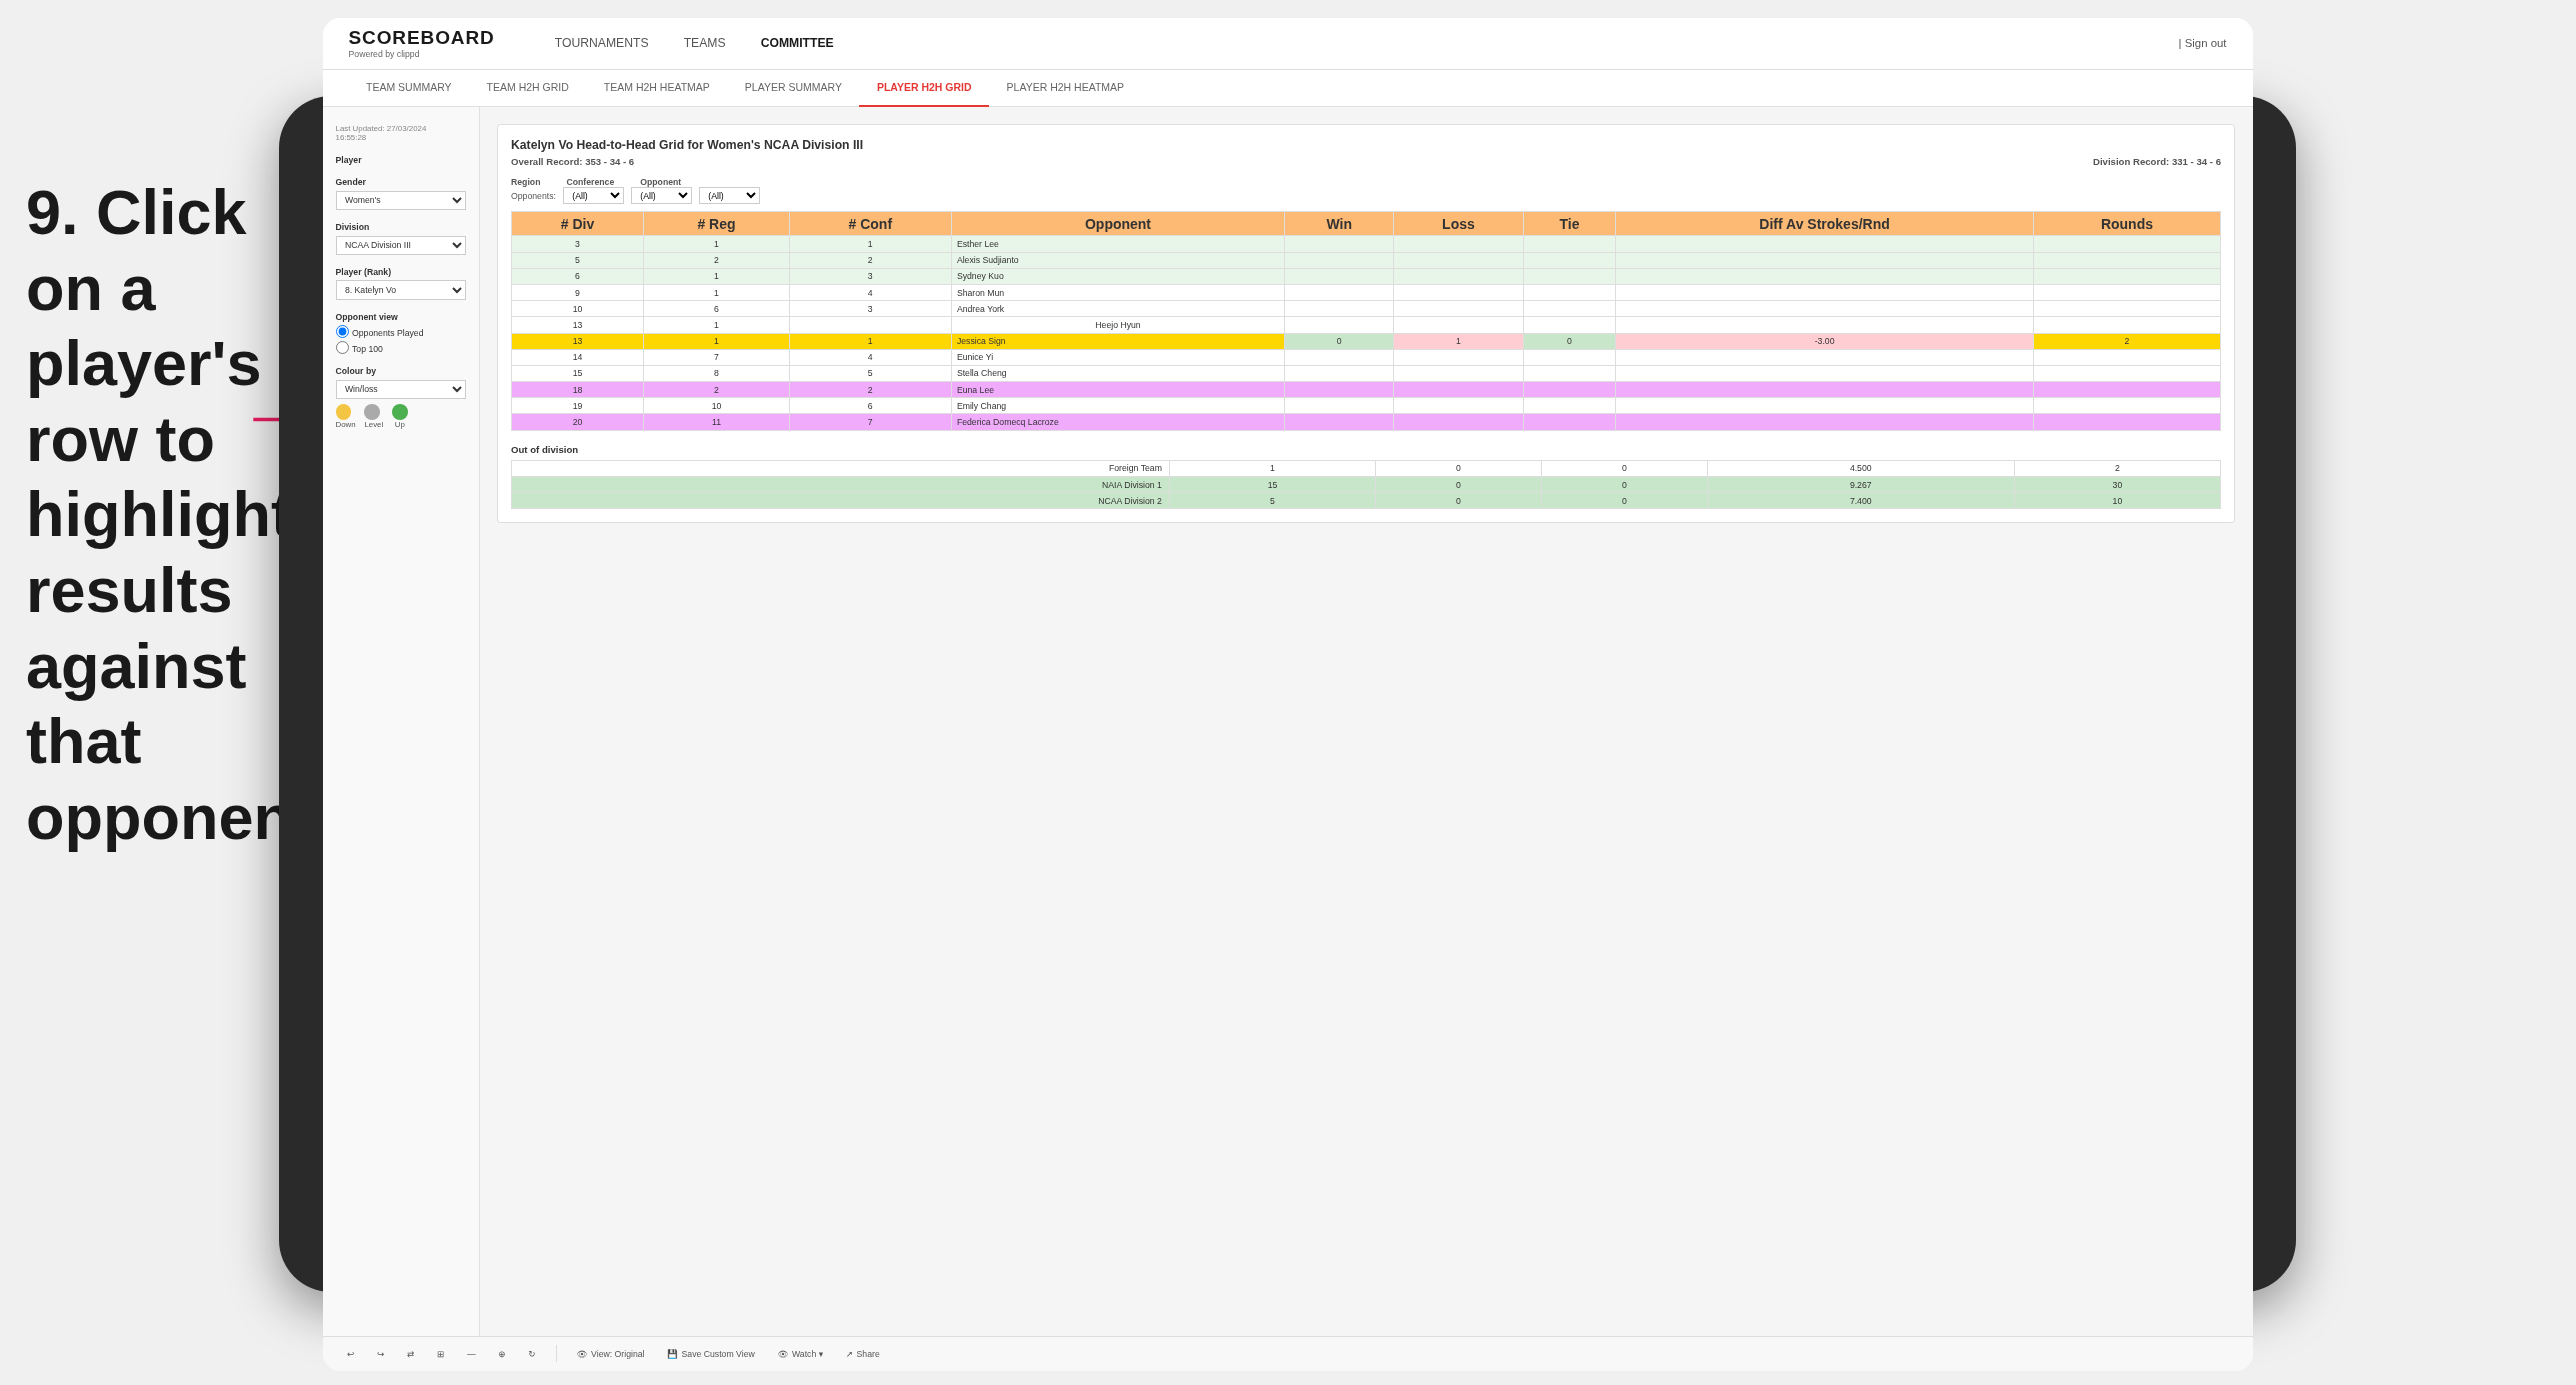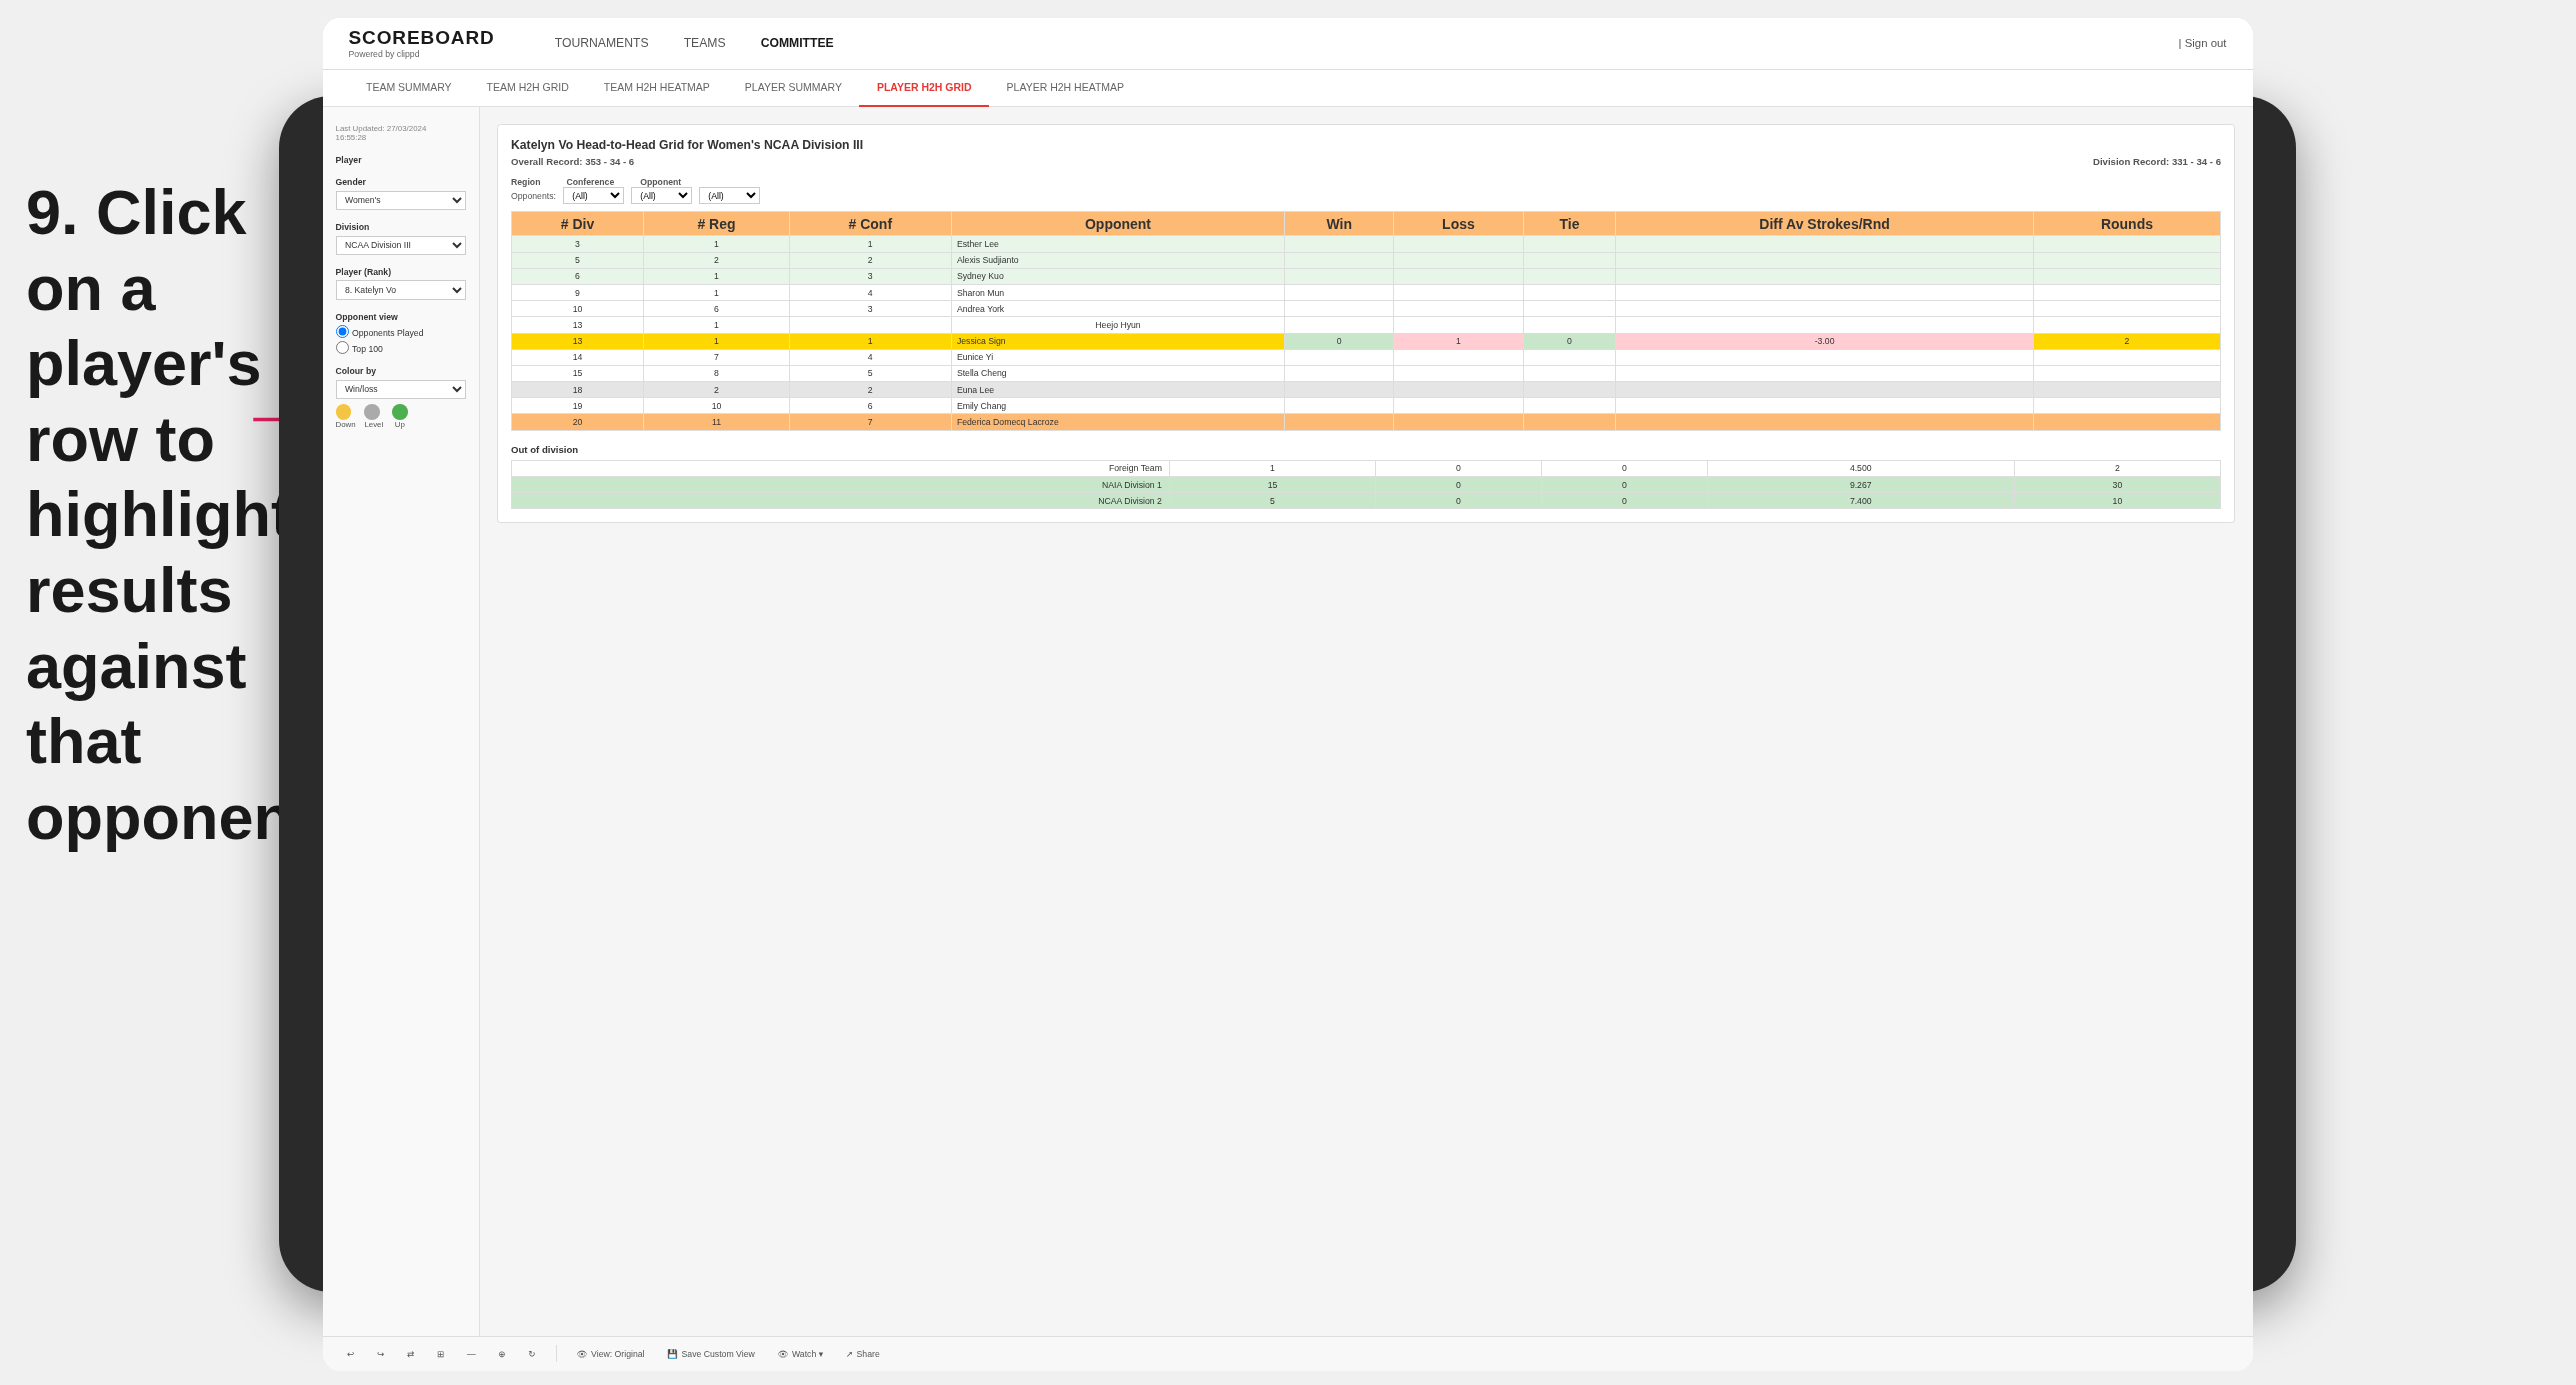--- a/index.html
+++ b/index.html
@@ -645,21 +645,21 @@
                   <td style="text-align: center;">15</td>
                   <td style="text-align: center;">8</td>
                   <td style="text-align: center;">5</td>
                   <td style="text-align: left;">Stella Cheng</td>
                   <td style="text-align: center;"></td>
                   <td style="text-align: center;"></td>
                   <td style="text-align: center;"></td>
                   <td style="text-align: center;"></td>
                   <td style="text-align: center;"></td>
                 </tr>
-                <tr style="background: #e5e5e5; cursor: pointer;">
+                <tr style="background: #f0abfc; cursor: pointer;">
                   <td style="text-align: center;">18</td>
                   <td style="text-align: center;">2</td>
                   <td style="text-align: center;">2</td>
                   <td style="text-align: left;">Euna Lee</td>
                   <td style="text-align: center;"></td>
                   <td style="text-align: center;"></td>
                   <td style="text-align: center;"></td>
                   <td style="text-align: center;"></td>
                   <td style="text-align: center;"></td>
                 </tr>
@@ -667,21 +667,21 @@
                   <td style="text-align: center;">19</td>
                   <td style="text-align: center;">10</td>
                   <td style="text-align: center;">6</td>
                   <td style="text-align: left;">Emily Chang</td>
                   <td style="text-align: center;"></td>
                   <td style="text-align: center;"></td>
                   <td style="text-align: center;"></td>
                   <td style="text-align: center;"></td>
                   <td style="text-align: center;"></td>
                 </tr>
-                <tr style="background: #fdba74; cursor: pointer;">
+                <tr style="background: #f0abfc; cursor: pointer;">
                   <td style="text-align: center;">20</td>
                   <td style="text-align: center;">11</td>
                   <td style="text-align: center;">7</td>
                   <td style="text-align: left;">Federica Domecq Lacroze</td>
                   <td style="text-align: center;"></td>
                   <td style="text-align: center;"></td>
                   <td style="text-align: center;"></td>
                   <td style="text-align: center;"></td>
                   <td style="text-align: center;"></td>
                 </tr>

